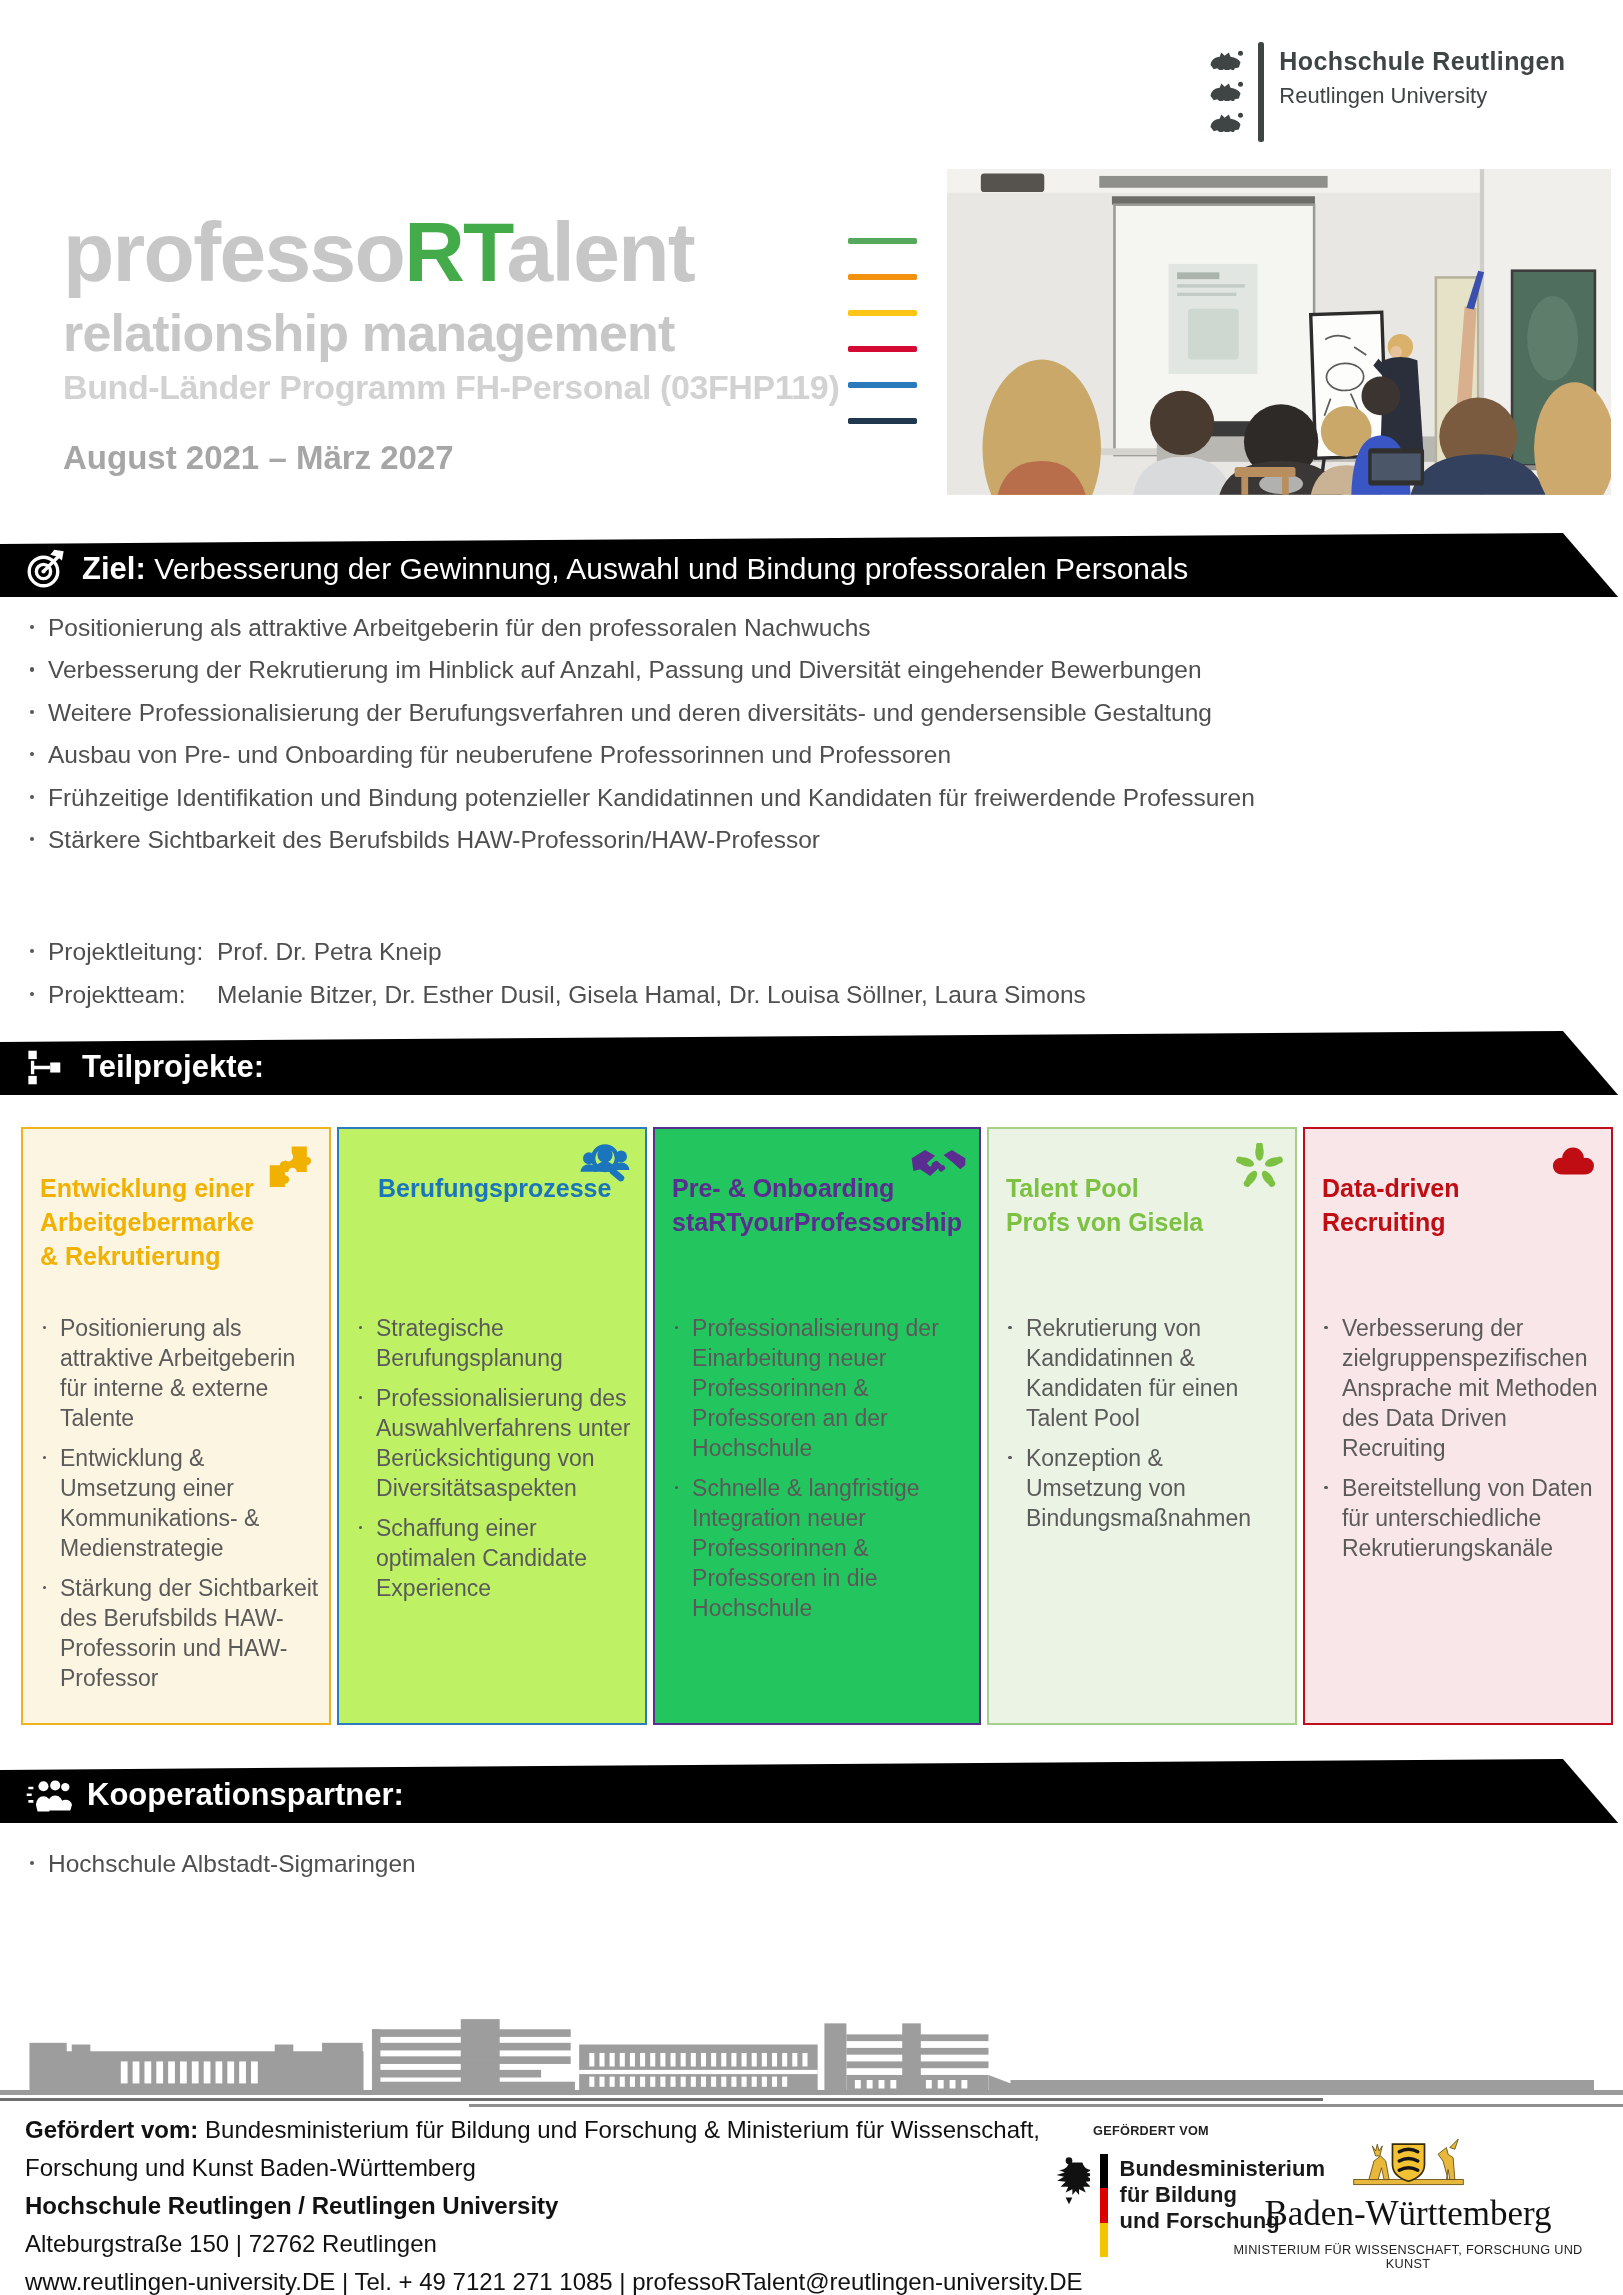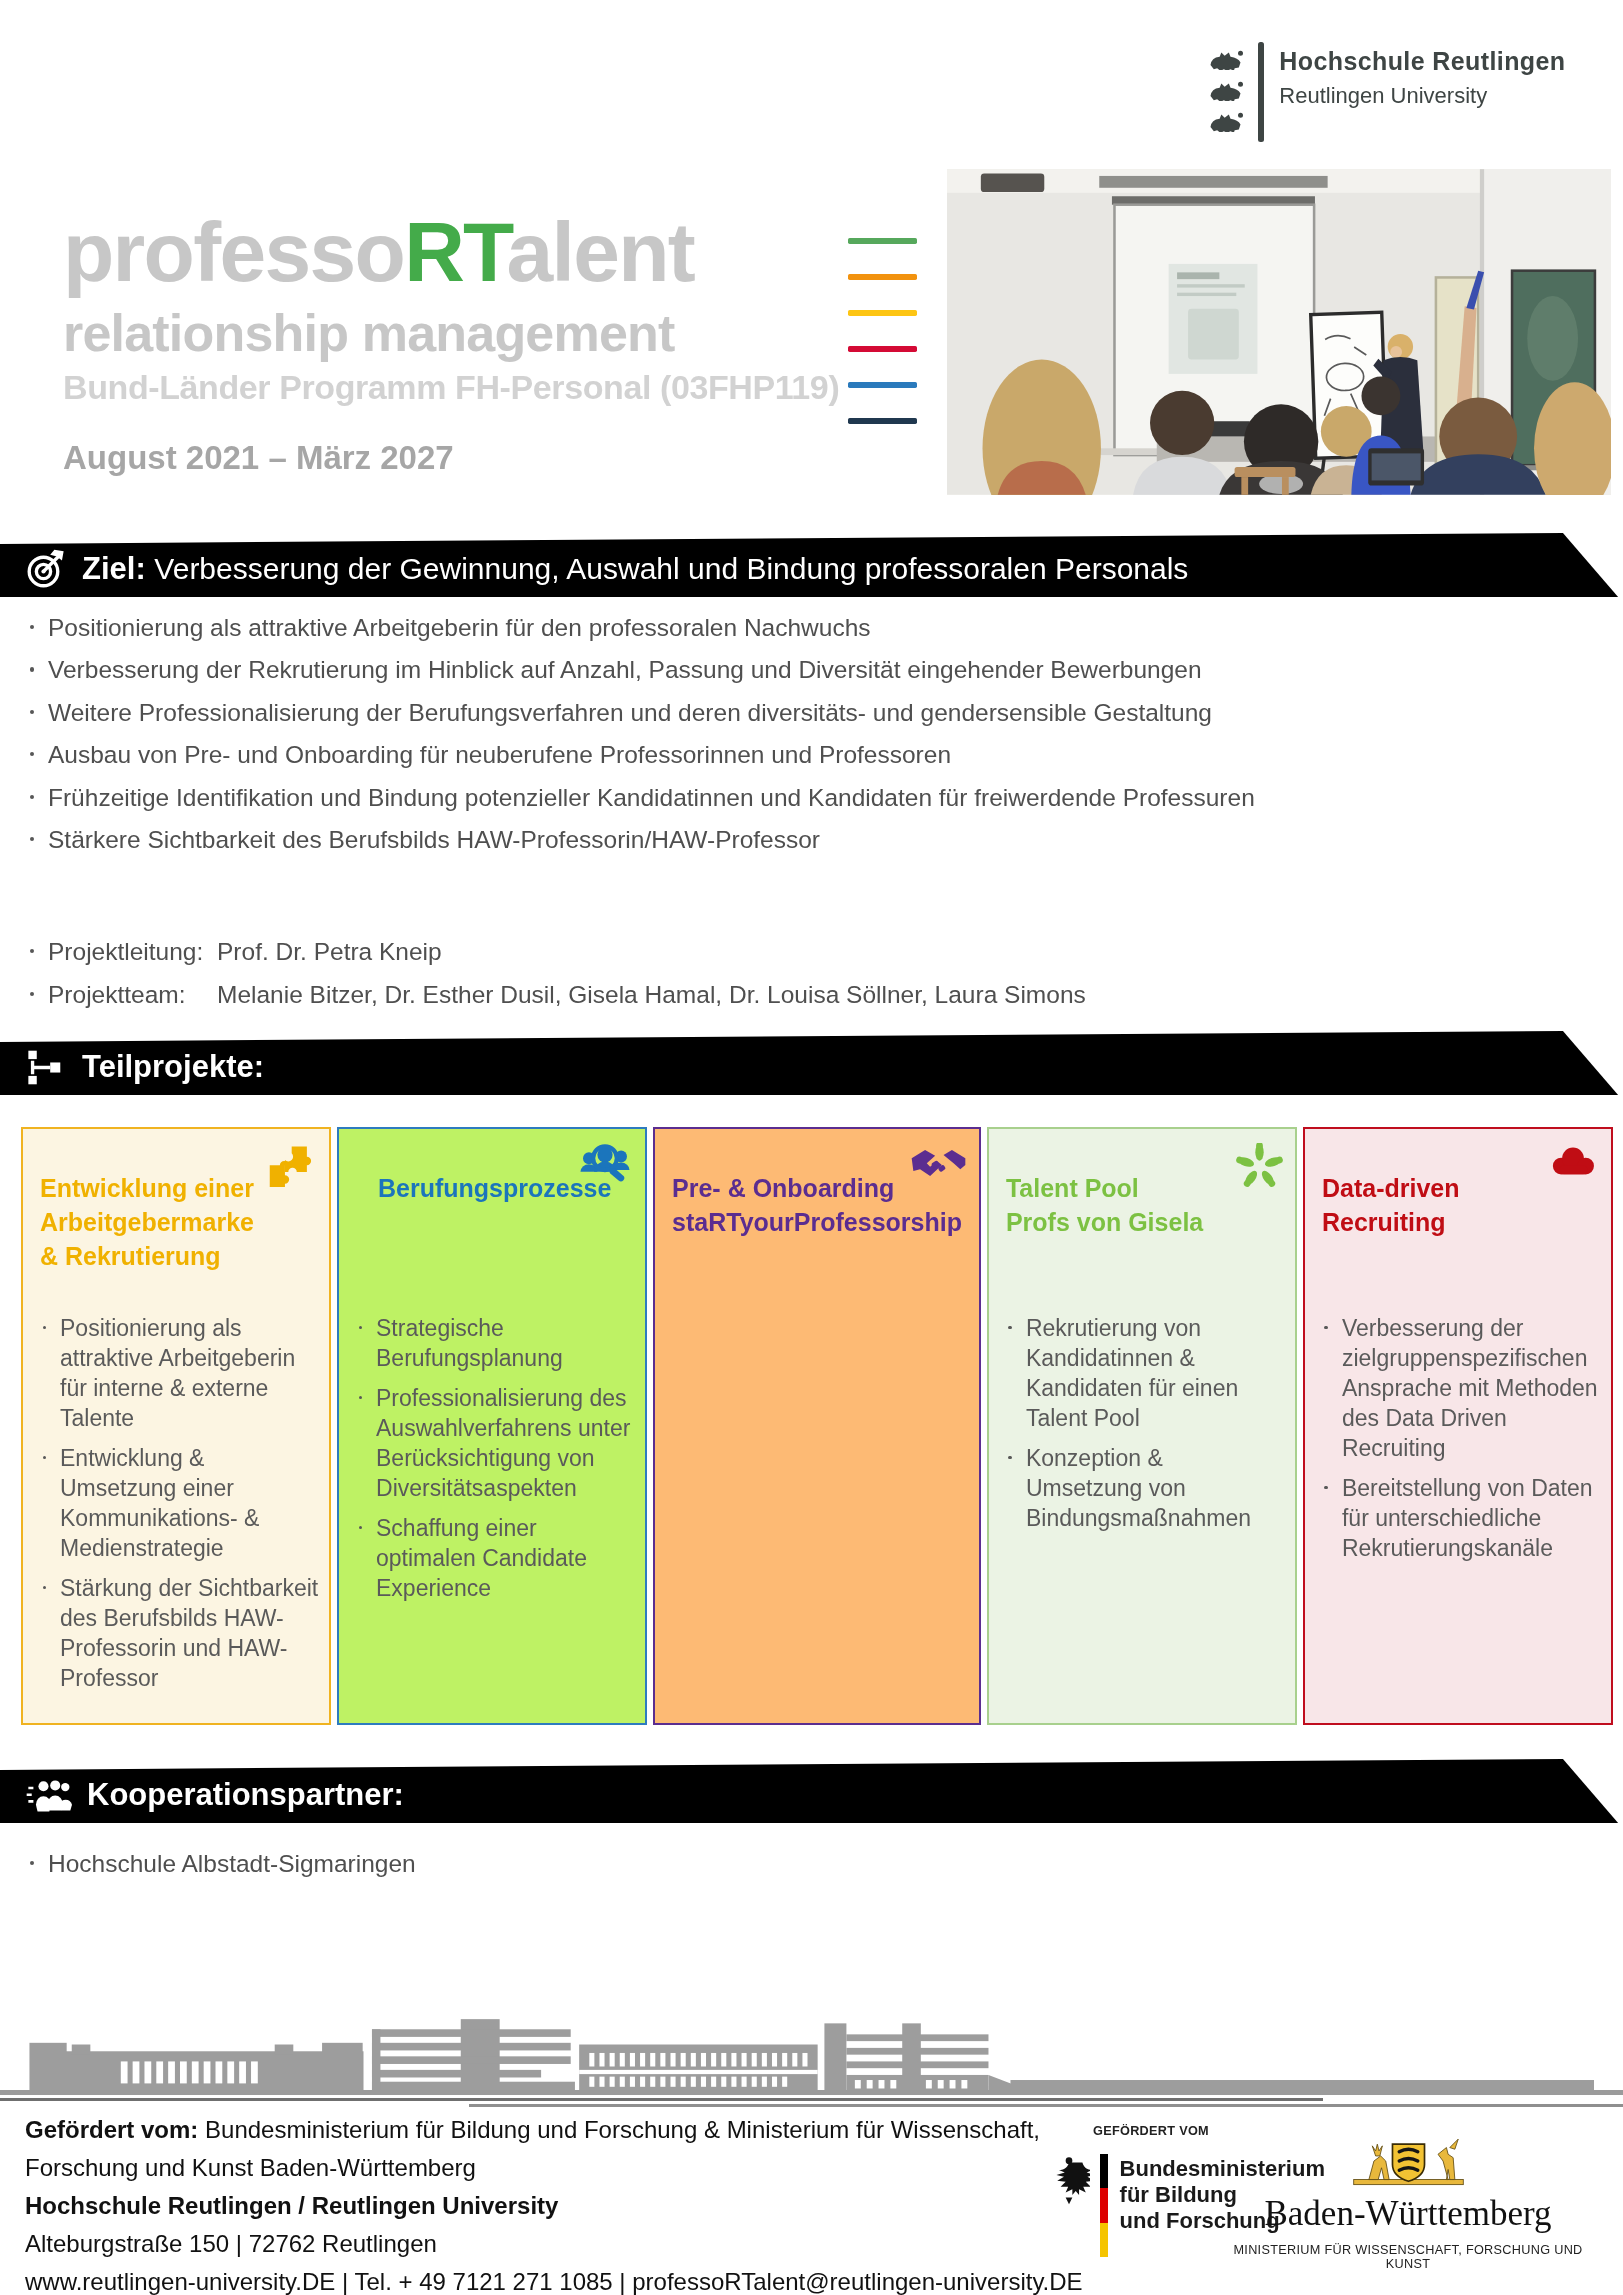--- a/index.html
+++ b/index.html
@@ -53,21 +53,21 @@
   .cards{position:absolute;left:21px;top:1127px;width:1592px;display:grid;
          grid-template-columns:repeat(5,1fr);gap:6px;}
   .card{position:relative;height:598px;box-sizing:border-box;border:2.5px solid #000;padding:22px 17px;}
   .card-icon{position:absolute;top:13.5px;right:12px;}
   .card-title{margin-top:20px;font-size:25px;font-weight:bold;line-height:34px;}
   .card-body{position:absolute;top:184px;left:17px;right:10px;}
   .card-body li{font-size:23px;line-height:30px;color:#5a5a5a;margin-bottom:10px;padding-left:20px;}
   .card-body li::before{top:12.7px;left:2.5px;width:3.4px;height:3.4px;}
   .card1{border-color:#f0b320;background:#fcf5e2;} .card1 .card-title{color:#f0b100;}
   .card2{border-color:#2d7bbf;background:#bef264;padding-left:39px;} .card2 .card-title{color:#1b75bc;}
-  .card3{border-color:#5b2d90;background:#fdba74;} .card3 .card-title{color:#5b2d90;}
+  .card3{border-color:#5b2d90;background:#22c55e;} .card3 .card-title{color:#5b2d90;}
   .card4{border-color:#a8d08d;background:#ebf3e4;} .card4 .card-title{color:#7cc142;}
   .card5{border-color:#c00d1e;background:#f8e6e8;} .card5 .card-title{color:#c00d14;}
 
   
   .skyline{position:absolute;left:21px;top:2019px;}
   .gline1{position:absolute;left:0;top:2090px;width:1623px;height:5px;background:#9b9b9b;}
   .gline2{position:absolute;left:0;top:2098px;width:1323px;height:2.5px;background:#6f6f6f;}
   .gline3{position:absolute;left:469px;top:2104px;width:1154px;height:2.5px;background:#8f8f8f;}
 
   .footer-left{position:absolute;left:25px;top:2111px;font-size:24px;color:#111;line-height:38px;}
@@ -287,20 +287,24 @@
             <path d="M66 18 l-16 -10 -10 6 12 10 8 7 6 -5 z"></path>
             <rect x="26" y="22" width="8" height="6" rx="2" transform="rotate(-35 30 25)"></rect>
             <rect x="34" y="27" width="8" height="6" rx="2" transform="rotate(-35 38 30)"></rect>
           </g>
         </svg>
       </div>
       <div class="card-title">
         <div>Pre- &amp; Onboarding</div>
         <div>staRTyourProfessorship</div>
       </div>
+      <ul class="dotlist card-body">
+        <li>Professionalisierung der Einarbeitung neuer Professorinnen &amp; Professoren an der Hochschule</li>
+        <li>Schnelle &amp; langfristige Integration neuer Professorinnen &amp; Professoren in die Hochschule</li>
+      </ul>
     </div>
 
     <div class="card card4">
       <div class="card-icon">
         <svg width="47" height="47" viewBox="0 0 56 56">
           <g fill="#7cc142">
             <g transform="translate(28,28)">
               <g>
                   <ellipse cx="0" cy="-17" rx="5" ry="10"></ellipse>
                   <circle cx="0" cy="-25" r="4"></circle>

